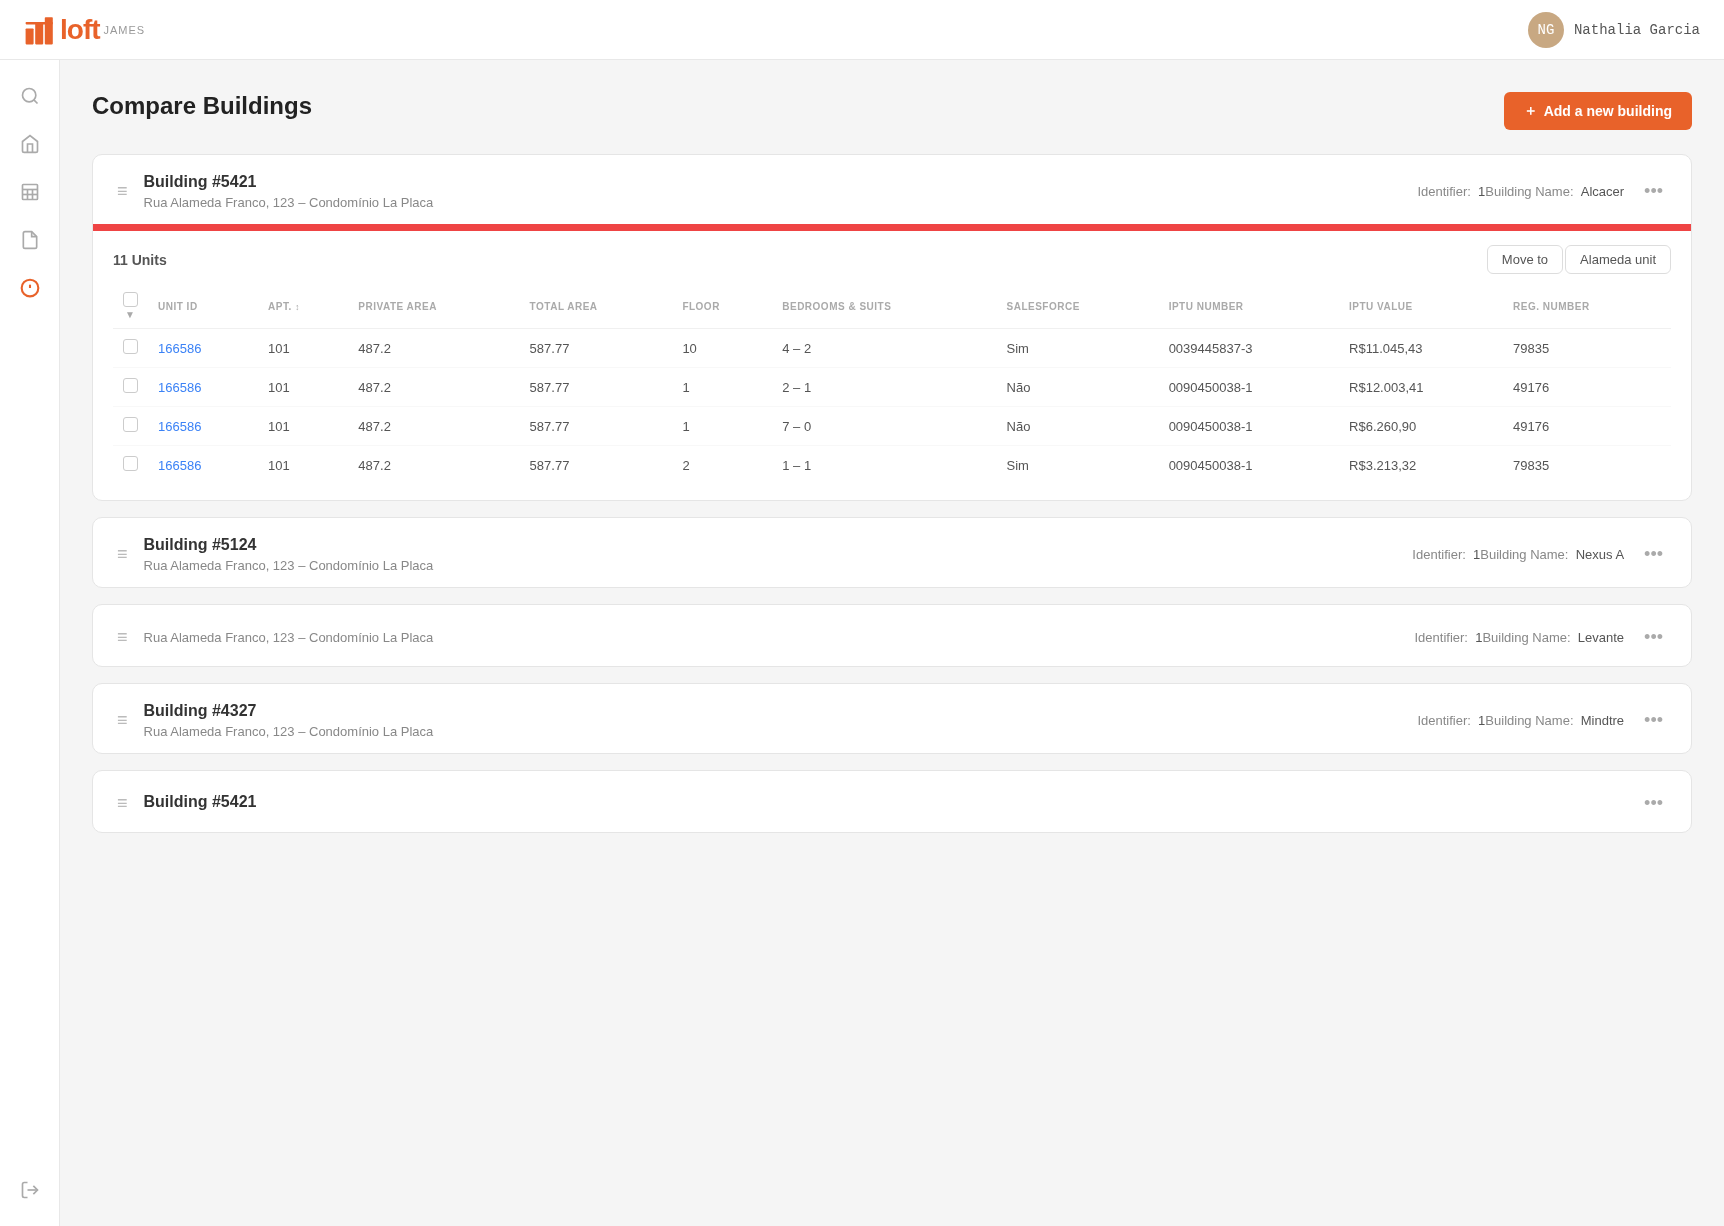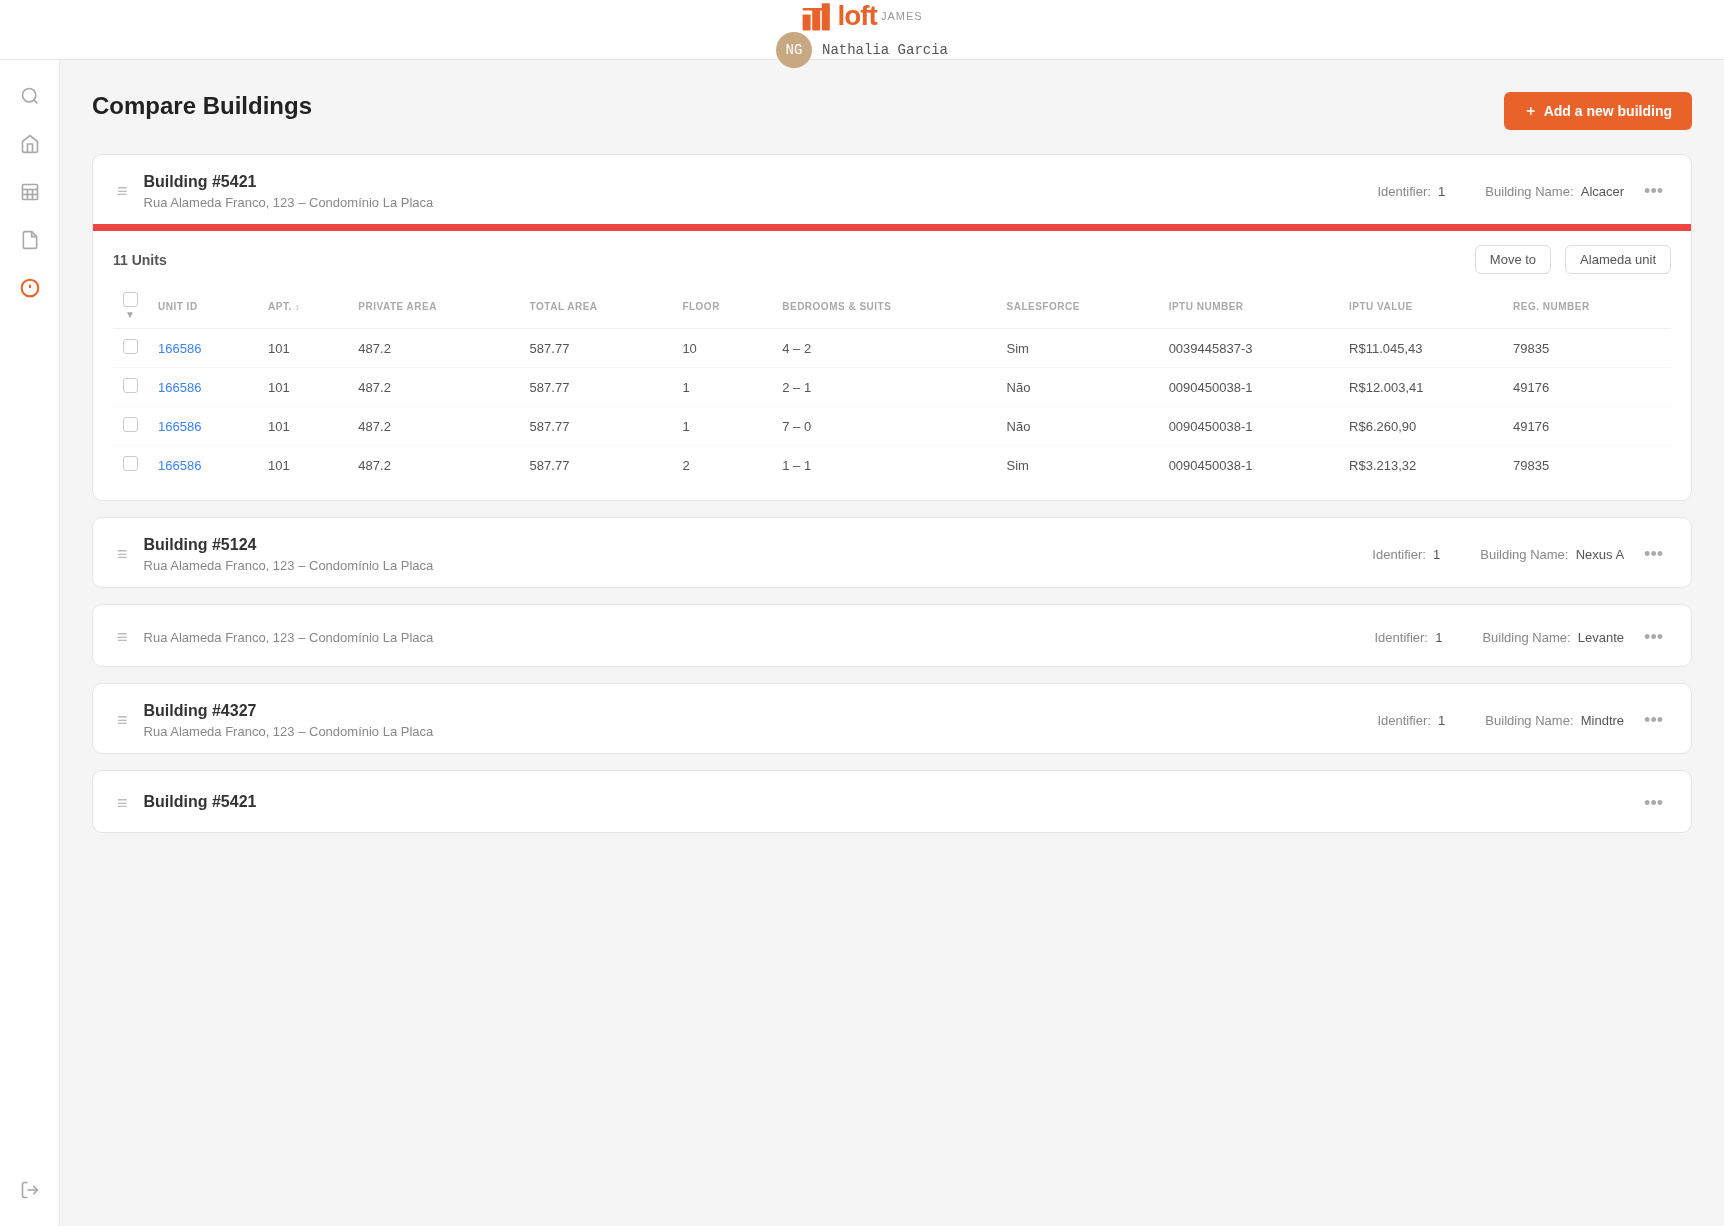--- a/index.html
+++ b/index.html
@@ -10,21 +10,20 @@
       height: 60px;
       background: #fff;
       border-bottom: 1px solid #e8e8e8;
       display: flex;
       align-items: center;
       justify-content: space-between;
       padding: 0 24px;
       position: fixed;
       top: 0; left: 0; right: 0;
       z-index: 100;
-      flex-direction: column;
     }
     .brand {
       display: flex;
       align-items: center;
       gap: 8px;
     }
     .brand-logo-text {
       font-size: 28px;
       font-weight: 700;
       color: #e8622a;
@@ -148,21 +147,20 @@
     .building-name {
       font-size: 16px;
       font-weight: 700;
       color: #333;
       margin-bottom: 4px;
     }
     .building-address { font-size: 13px; color: #888; }
     .building-meta {
       display: flex;
       align-items: center;
-      gap: 40px;
       margin-left: auto;
     }
     .building-meta-item { font-size: 13px; color: #888; }
     .building-meta-item span { color: #555; font-weight: 500; }
     .more-btn {
       background: none;
       border: none;
       cursor: pointer;
       color: #aaa;
       font-size: 18px;
@@ -180,21 +178,21 @@
       justify-content: space-between;
       padding: 14px 0 10px 0;
     }
     .units-count {
       font-size: 14px;
       font-weight: 600;
       color: #555;
     }
     .units-actions {
       display: flex;
-      gap: 14px;
+      gap: 2px;
     }
     .units-action-btn {
       background: #fff;
       border: 1px solid #ddd;
       border-radius: 6px;
       padding: 6px 14px;
       font-size: 13px;
       cursor: pointer;
       color: #555;
     }

